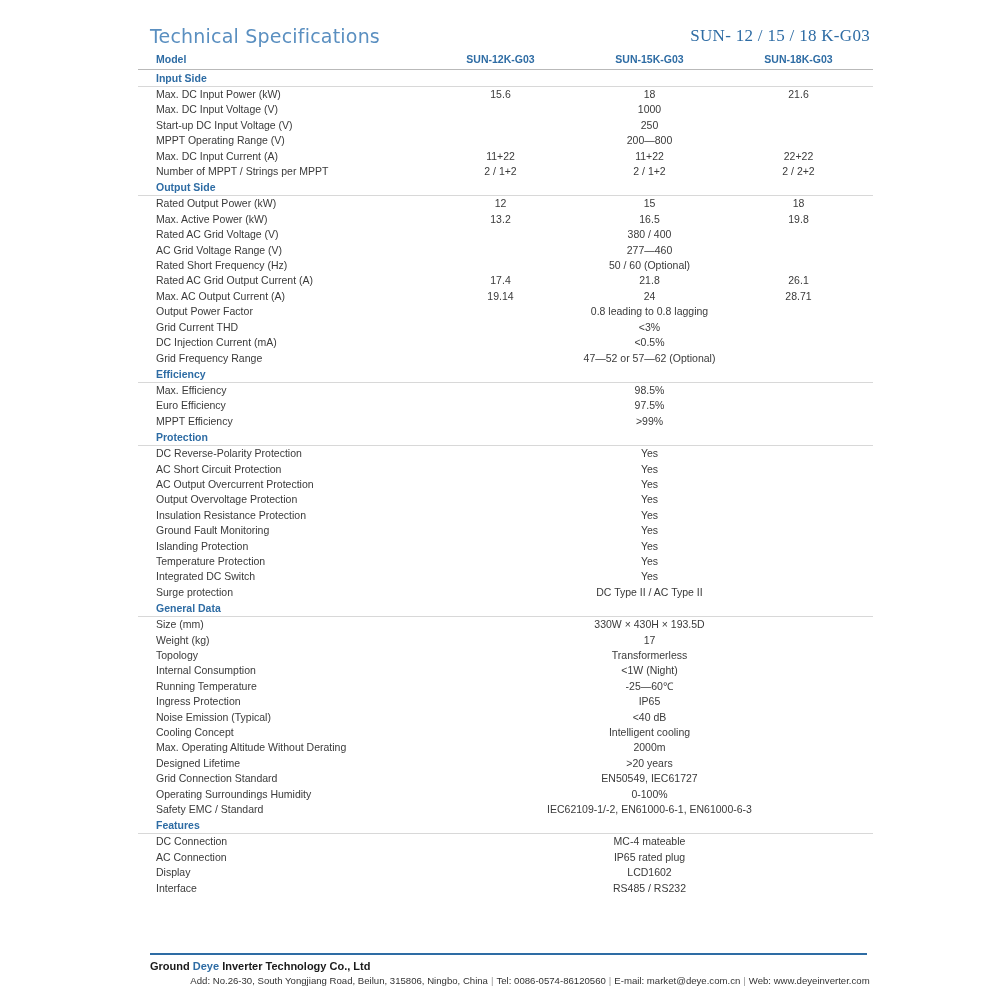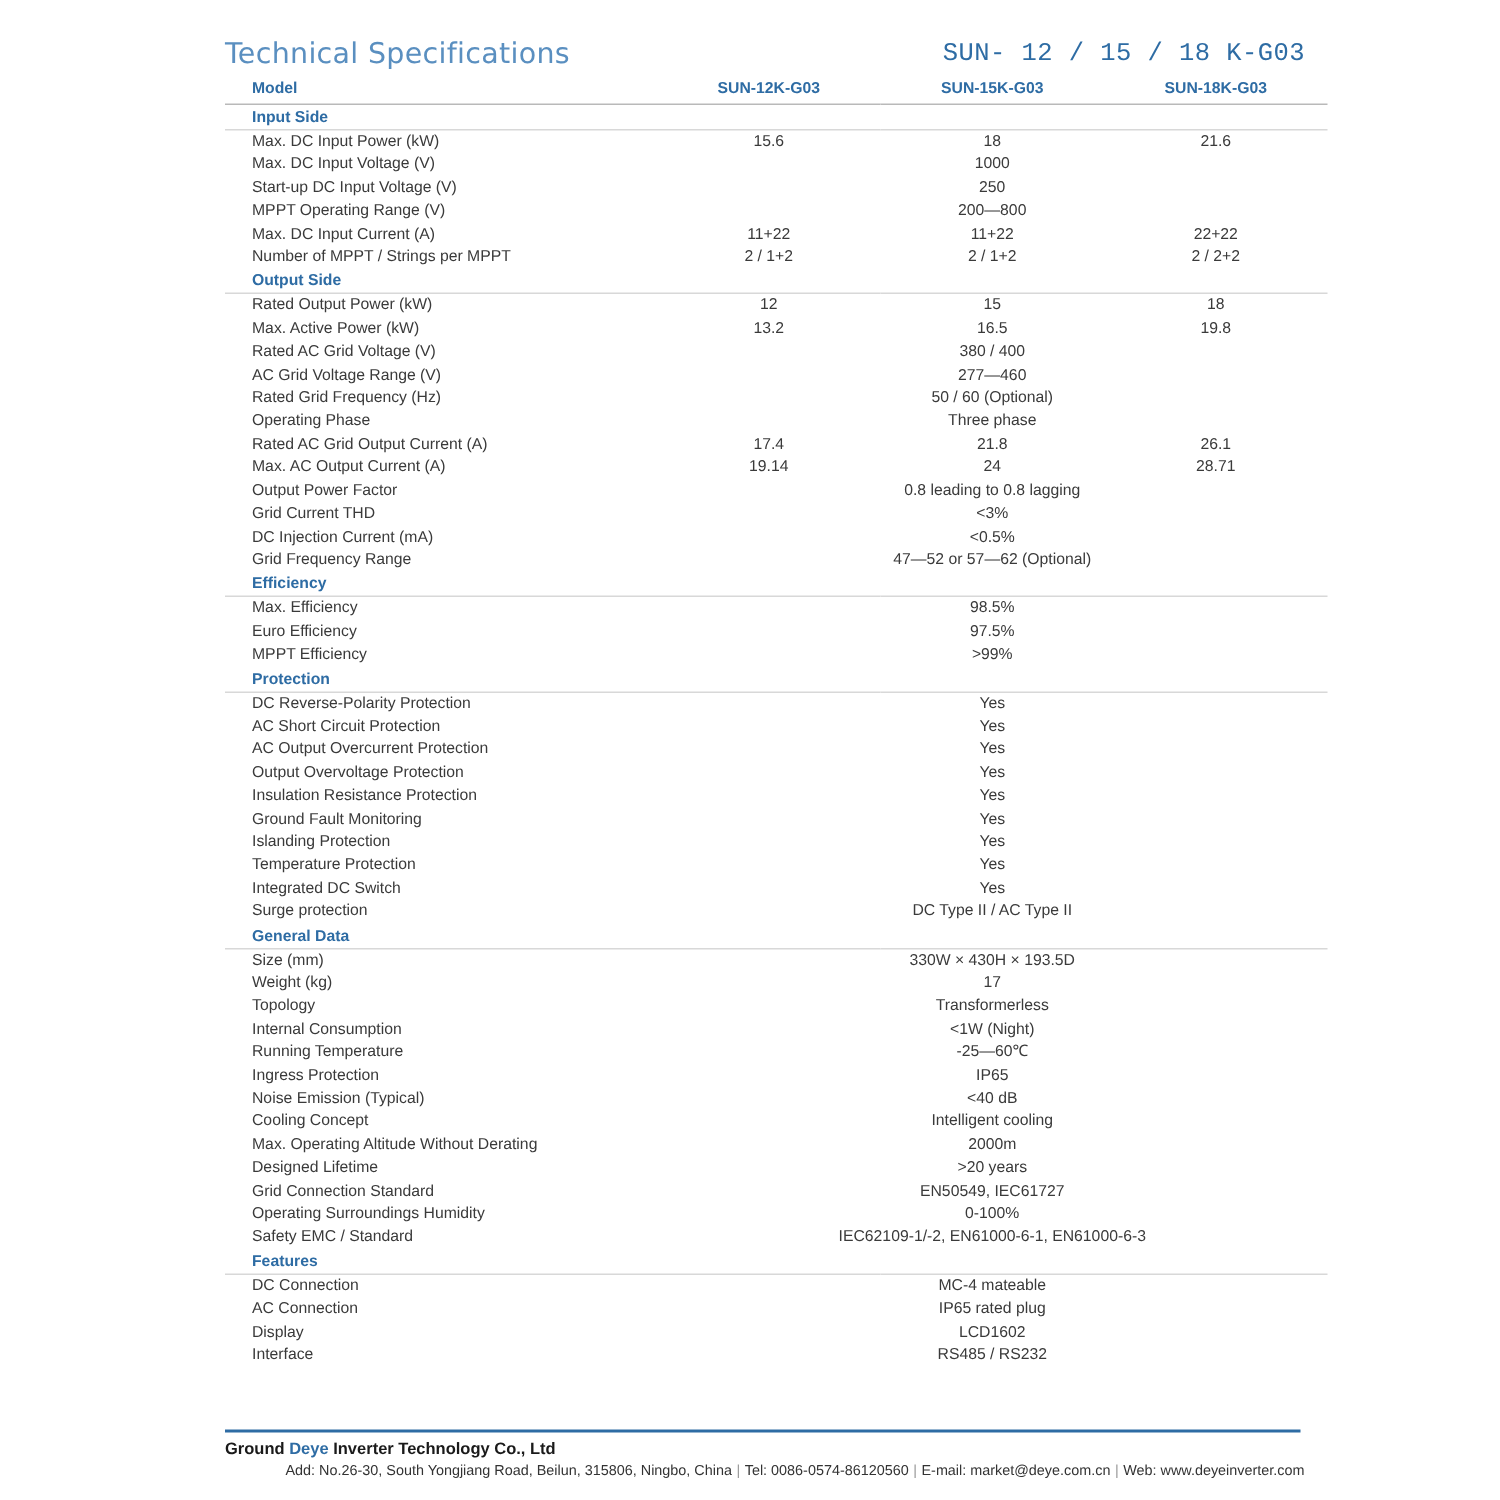--- a/index.html
+++ b/index.html
@@ -34,28 +34,28 @@
   .doc-title {
     font-size: 19px;
     color: #5a8fc0;
     font-family: "DejaVu Sans", sans-serif;
     font-weight: 400;
     letter-spacing: 0.2px;
   }
   .doc-model {
     font-size: 17px;
     color: #2e6ca4;
-    font-family: Liberation Mono, monospace;
+    font-family: Liberation Serif, serif;
     letter-spacing: 0.3px;
     margin-left: 44px;
   }
   
   .spec-table {
     position: absolute;
-    left: 150px;
+    left: 138px;
     top: 50px;
     width: 717px;
     border-collapse: collapse;
     table-layout: fixed;
   }
   .spec-table td {
     padding: 0;
     height: 15.4px;
     vertical-align: middle;
     font-size: 10.5px;
@@ -193,26 +193,22 @@
         </tr>
         <tr class="data-row">
           <td class="label col-label">Rated AC Grid Voltage (V)</td>
           <td class="val" colspan="3">380 / 400</td>
         </tr>
         <tr class="data-row">
           <td class="label col-label">AC Grid Voltage Range (V)</td>
           <td class="val" colspan="3">277—460</td>
         </tr>
         <tr class="data-row">
-          <td class="label col-label">Rated Grid Frequency (Hz)</td>
+          <td class="label col-label">Rated Short Frequency (Hz)</td>
           <td class="val" colspan="3">50 / 60 (Optional)</td>
-        </tr>
-        <tr class="data-row">
-          <td class="label col-label">Operating Phase</td>
-          <td class="val" colspan="3">Three phase</td>
         </tr>
         <tr class="data-row">
           <td class="label col-label">Rated AC Grid Output Current (A)</td>
           <td class="val col-a">17.4</td>
           <td class="val col-b">21.8</td>
           <td class="val col-c">26.1</td>
         </tr>
         <tr class="data-row">
           <td class="label col-label">Max. AC Output Current (A)</td>
           <td class="val col-a">19.14</td>

